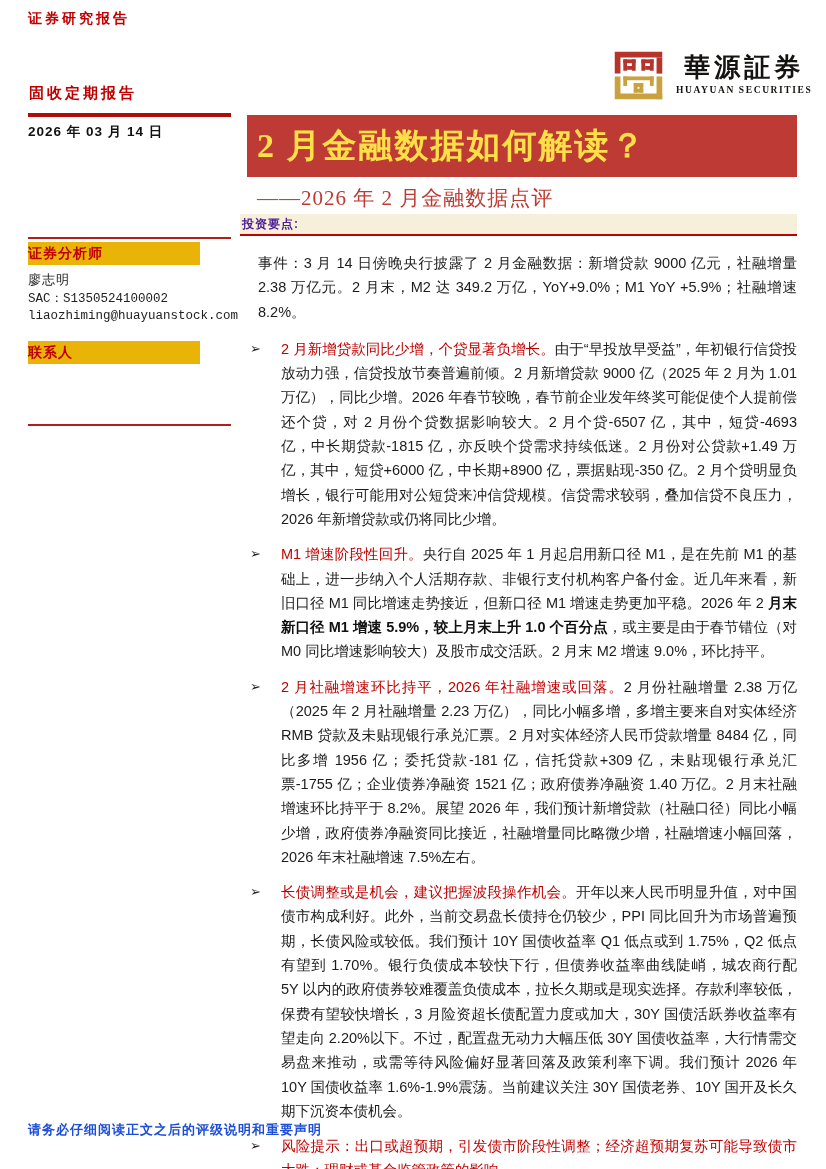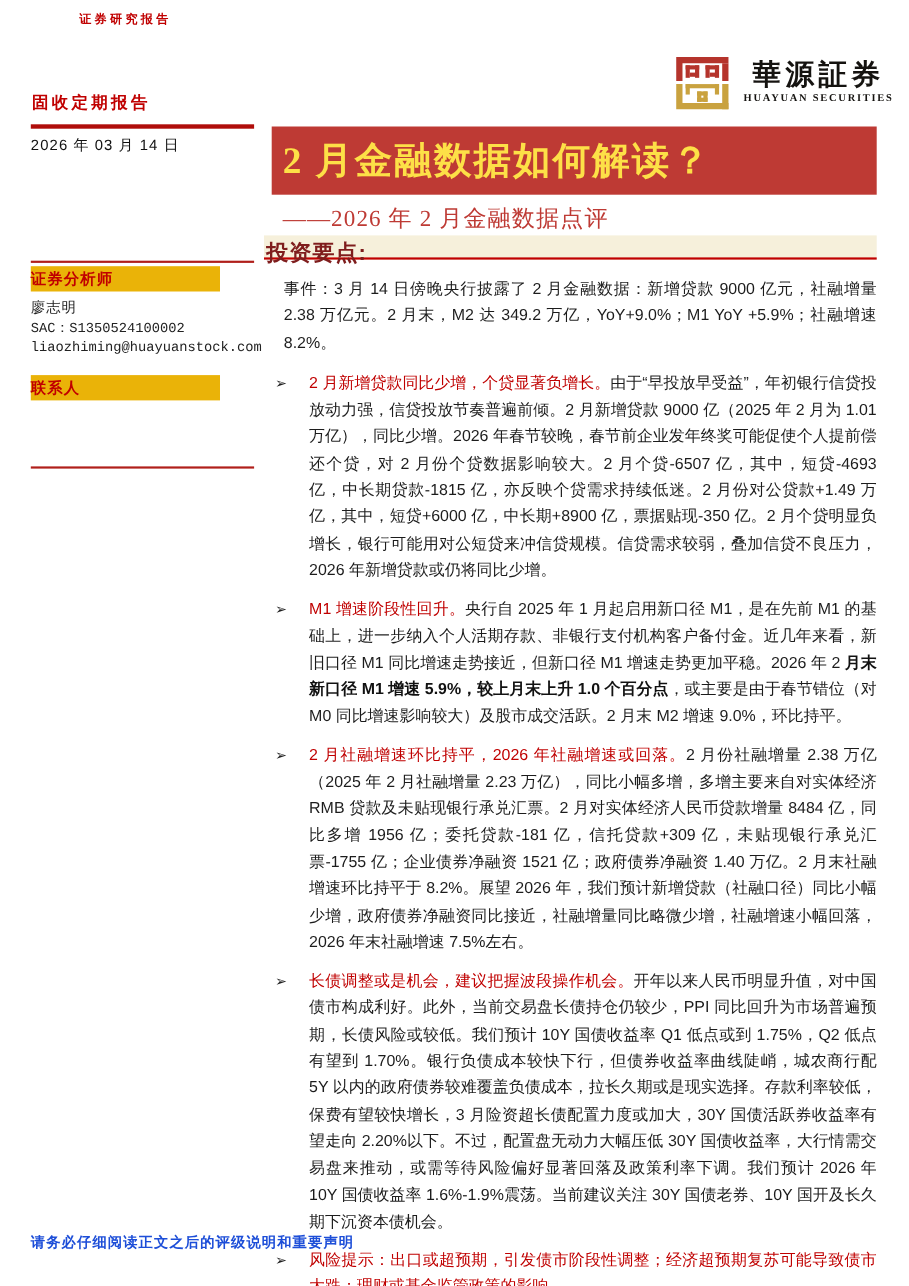--- a/index.html
+++ b/index.html
@@ -10,33 +10,33 @@
     font-family:"Liberation Sans",sans-serif;
     color:#1a1a1a;
     overflow:hidden;
   }
   .kai{font-family:"Liberation Serif","DejaVu Serif",serif;}
   .mono{font-family:"Liberation Mono","DejaVu Sans Mono",monospace;}
 
   
   .report-type{
     position:absolute;left:28px;top:10px;
-    color:#C00000;font-weight:bold;font-size:11px;letter-spacing:3px;margin-left:44px;
+    color:#C00000;font-weight:bold;font-size:14px;letter-spacing:3px;
   }
   .report-category{
     position:absolute;left:29px;top:84px;
     color:#C00000;font-weight:bold;font-size:15px;letter-spacing:3px;
   }
   .thick-line{
     position:absolute;left:28px;top:113px;width:203px;height:4px;
     background:#B00D0A;
   }
   .report-date{
     position:absolute;left:28px;top:123px;
-    color:#111;font-weight:normal;font-size:13.5px;letter-spacing:1px;
+    color:#111;font-weight:bold;font-size:13.5px;letter-spacing:1px;
   }
 
   
   .brand{
     position:absolute;left:610px;top:47px;
     display:flex;align-items:flex-start;gap:9px;
   }
   .brand-text{display:flex;flex-direction:column;align-items:center;margin-top:7px;}
   .brand-cn{
     font-family:"Liberation Serif",serif;font-weight:bold;
@@ -65,21 +65,21 @@
   }
 
   
   .section-bar{
     position:absolute;left:240px;top:214px;width:557px;height:22px;
     background:#F6F0DB;border-bottom:2px solid #C00000;
     box-sizing:border-box;
   }
   .section-bar .lbl{
     position:absolute;left:2px;top:2px;
-    color:#7f1d1d;font-weight:bold;font-size:20px;letter-spacing:1px;
+    color:#4c1d95;font-weight:bold;font-size:12px;letter-spacing:1px;
     font-family:Liberation Sans, sans-serif;
   }
 
   
   .content{
     position:absolute;left:240px;top:251px;width:557px;
     font-size:14.5px;line-height:24.3px;color:#1c1c1c;
   }
   .event{
     margin:0 0 13px 18px;

